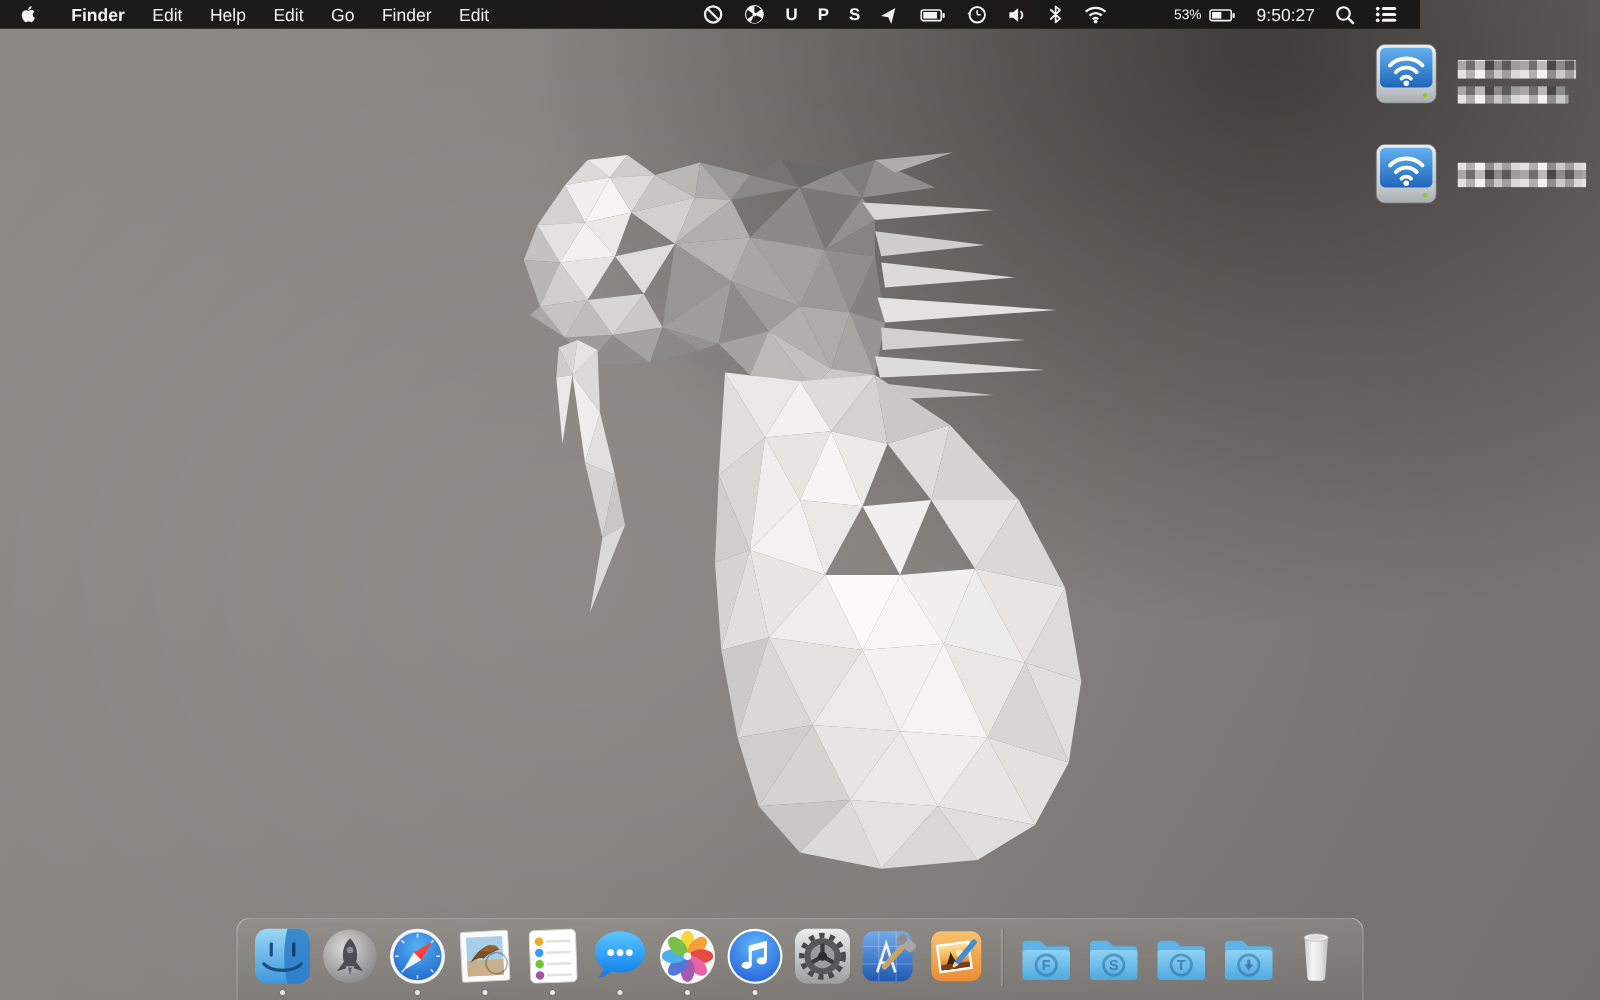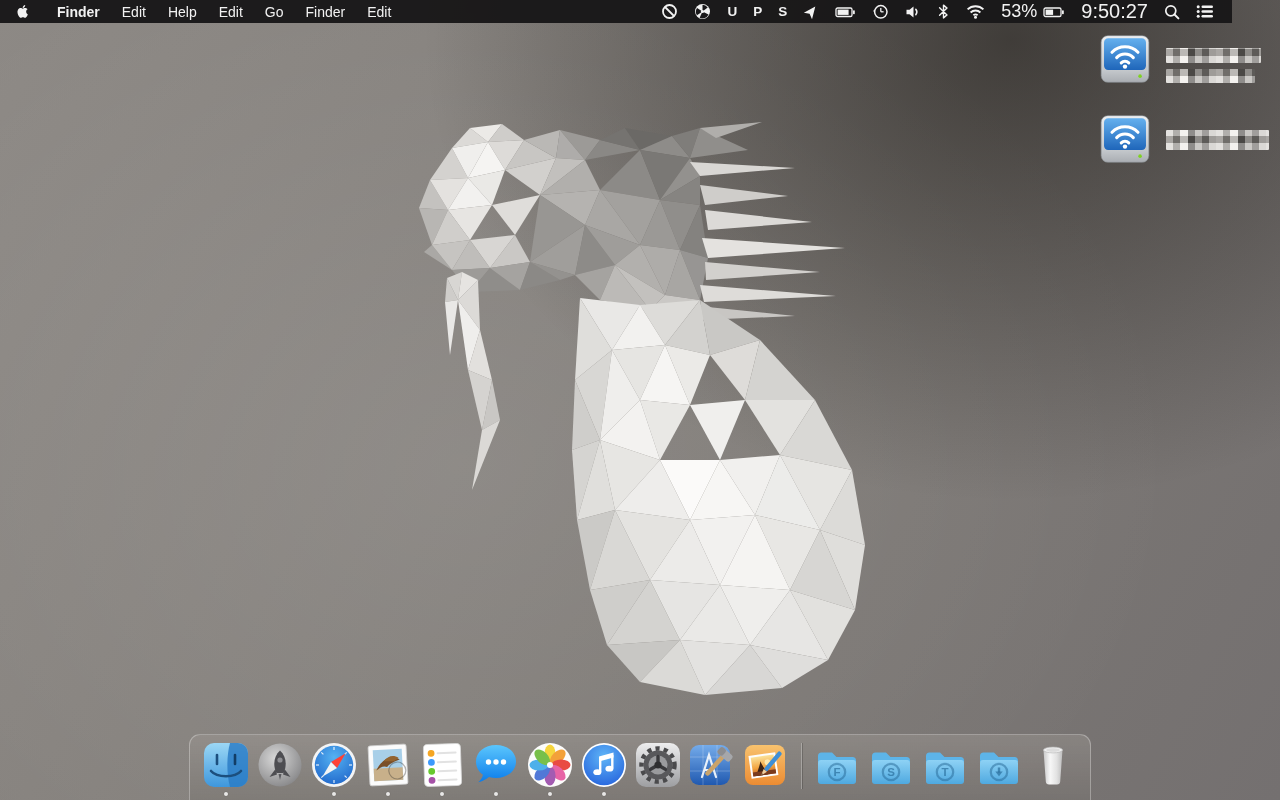--- a/index.html
+++ b/index.html
@@ -16,34 +16,34 @@
   .bg2 { position:absolute; inset:0; z-index:0;
     background:
       radial-gradient(ellipse 840px 660px at 79% 5%, rgba(14,11,8,0.55), rgba(14,11,8,0) 70%),
       radial-gradient(ellipse 1000px 780px at 36% 58%, rgba(255,255,255,0.10), rgba(255,255,255,0) 72%),
       linear-gradient(118deg, #8d8985, #7d7975 60%, #747070);
   }
   .wallpaper-svg { position:absolute; left:0; top:0; z-index:1; }
 
   
   .menubar {
-    position:absolute; top:0; left:0; width:1232px; height:23px; z-index:10;
+    position:absolute; top:0; left:0; width:1136px; height:23px; z-index:10;
     background:rgba(25,24,26,0.98);
     display:flex; align-items:center; justify-content:space-between;
     color:#f2f2f2; font-size:14px;
   }
   .mb-left { display:flex; align-items:center; height:100%; }
   .mb-right { display:flex; align-items:center; height:100%; padding-right:10px; }
   .mb-item { padding:0 11px; height:100%; display:flex; align-items:center; cursor:default; }
   .mb-apple { padding:0 16px 0 15px; }
   .mb-bold { font-weight:bold; }
   .st-item { padding:0 8px; height:100%; display:flex; align-items:center; }
   .st-letter { font-size:13.5px; font-weight:bold; }
-  .mb-clock { padding:0 8px; font-size:20px; }
-  .mb-batt-label { font-size:18px; padding-right:2px; }
+  .mb-clock { padding:0 8px; font-size:14px; }
+  .mb-batt-label { font-size:11px; padding-right:2px;margin-left:37px; }
   .menubar svg { display:block; }
 
   
   .drive { position:absolute; z-index:5; display:flex; align-items:flex-start; }
   .drive-icon { width:54px; height:54px; }
   .drive-labels { margin-left:14px; }
   .mosaic {
     background-image:
       repeating-linear-gradient(0deg, rgba(255,255,255,0.30) 0 7px, rgba(0,0,0,0.22) 7px 14px),
       repeating-linear-gradient(90deg, #d8d5d1 0 7px, #8f8c88 7px 14px, #efece8 14px 22px, #5f5c59 22px 29px, #b5b2ae 29px 36px, #777471 36px 43px, #cac7c3 43px 50px);

